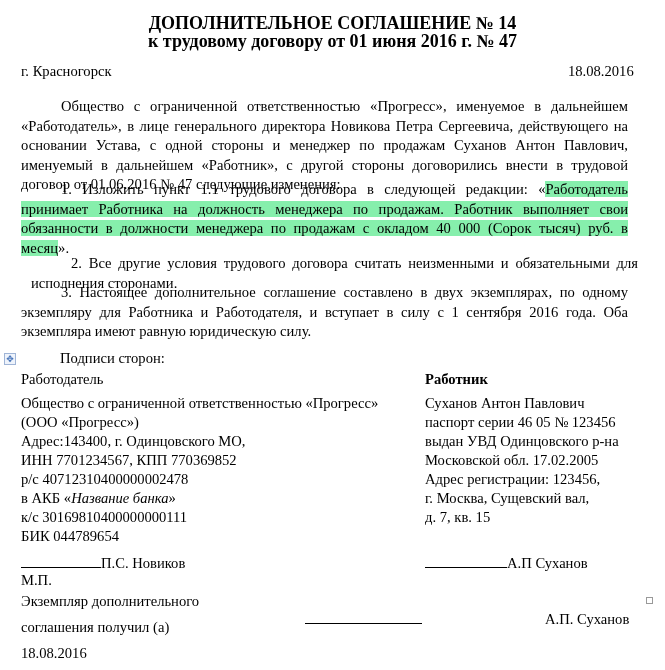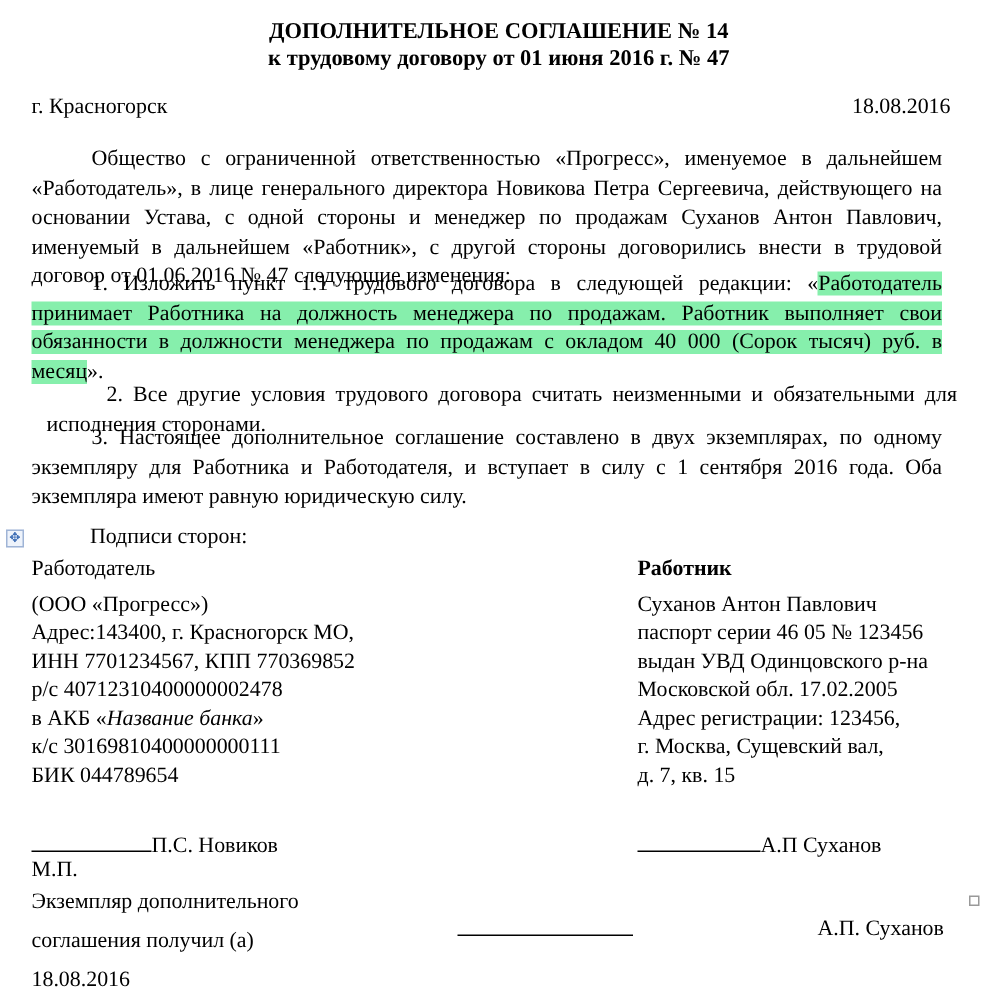--- a/index.html
+++ b/index.html
@@ -1,21 +1,21 @@
 <!DOCTYPE html>
 <html><head>
 <meta charset="utf-8">
 <style>
   html, body { margin:0; padding:0; background:#ffffff; }
   body {
     width:665px; height:670px; position:relative; overflow:hidden;
     font-family:"Liberation Serif", serif; color:#000; font-size:14.6px;
   }
   .abs { position:absolute; white-space:nowrap; }
-  .title { left:0; width:665px; text-align:center; font-weight:bold; font-size:15px; }
+  .title { left:0; width:665px; text-align:center; font-weight:bold; font-size:18px; }
   .para { position:absolute; left:21px; width:607px; line-height:19.5px; text-align:justify; }
   .indent { text-indent:40px; }
   .hl { background:#86efac; }
   .move-handle {
     position:absolute; left:4px; top:353px; width:10px; height:10px;
     border:1px solid #9fb4d6; background:#eef3fb; color:#3d6db5;
     font-size:9px; line-height:10px; text-align:center; font-family:"DejaVu Sans", sans-serif;
   }
   .resize-handle { position:absolute; left:646px; top:597px; width:5px; height:5px; border:1px solid #999; background:#fff; }
   .line { line-height:19px; }
@@ -39,22 +39,23 @@
 <div class="para indent" style="top:254px;margin-left:10px;">2. Все другие условия трудового договора считать неизменными и обязательными для исполнения сторонами.</div>
 <div class="para indent" style="top:283px;">3. Настоящее дополнительное соглашение составлено в двух экземплярах, по одному экземпляру для Работника и Работодателя, и вступает в силу с 1 сентября 2016 года. Оба экземпляра имеют равную юридическую силу.</div>
 
 <div class="move-handle">✥</div>
 <div class="abs" style="left:60px; top:350px;">Подписи сторон:</div>
 
 <div class="abs" style="left:21px; top:371px; font-weight:normal;">Работодатель</div>
 <div class="abs" style="left:425px; top:371px; font-weight:bold;">Работник</div>
 
 <div class="abs" style="left:21px; top:394px;">
+  <div class="line">Общество с ограниченной ответственностью «Прогресс»</div>
   <div class="line">(ООО «Прогресс»)</div>
-  <div class="line">Адрес:143400, г. Красногорск МО,</div>
+  <div class="line">Адрес:143400, г. Одинцовского МО,</div>
   <div class="line">ИНН 7701234567, КПП 770369852</div>
   <div class="line">р/с 40712310400000002478</div>
   <div class="line"><span>в АКБ «</span><i>Название банка</i><span>»</span></div>
   <div class="line">к/с 30169810400000000111</div>
   <div class="line">БИК 044789654</div>
 </div>
 
 <div class="abs" style="left:425px; top:394px;">
   <div class="line">Суханов Антон Павлович</div>
   <div class="line">паспорт серии 46 05 № 123456</div>

